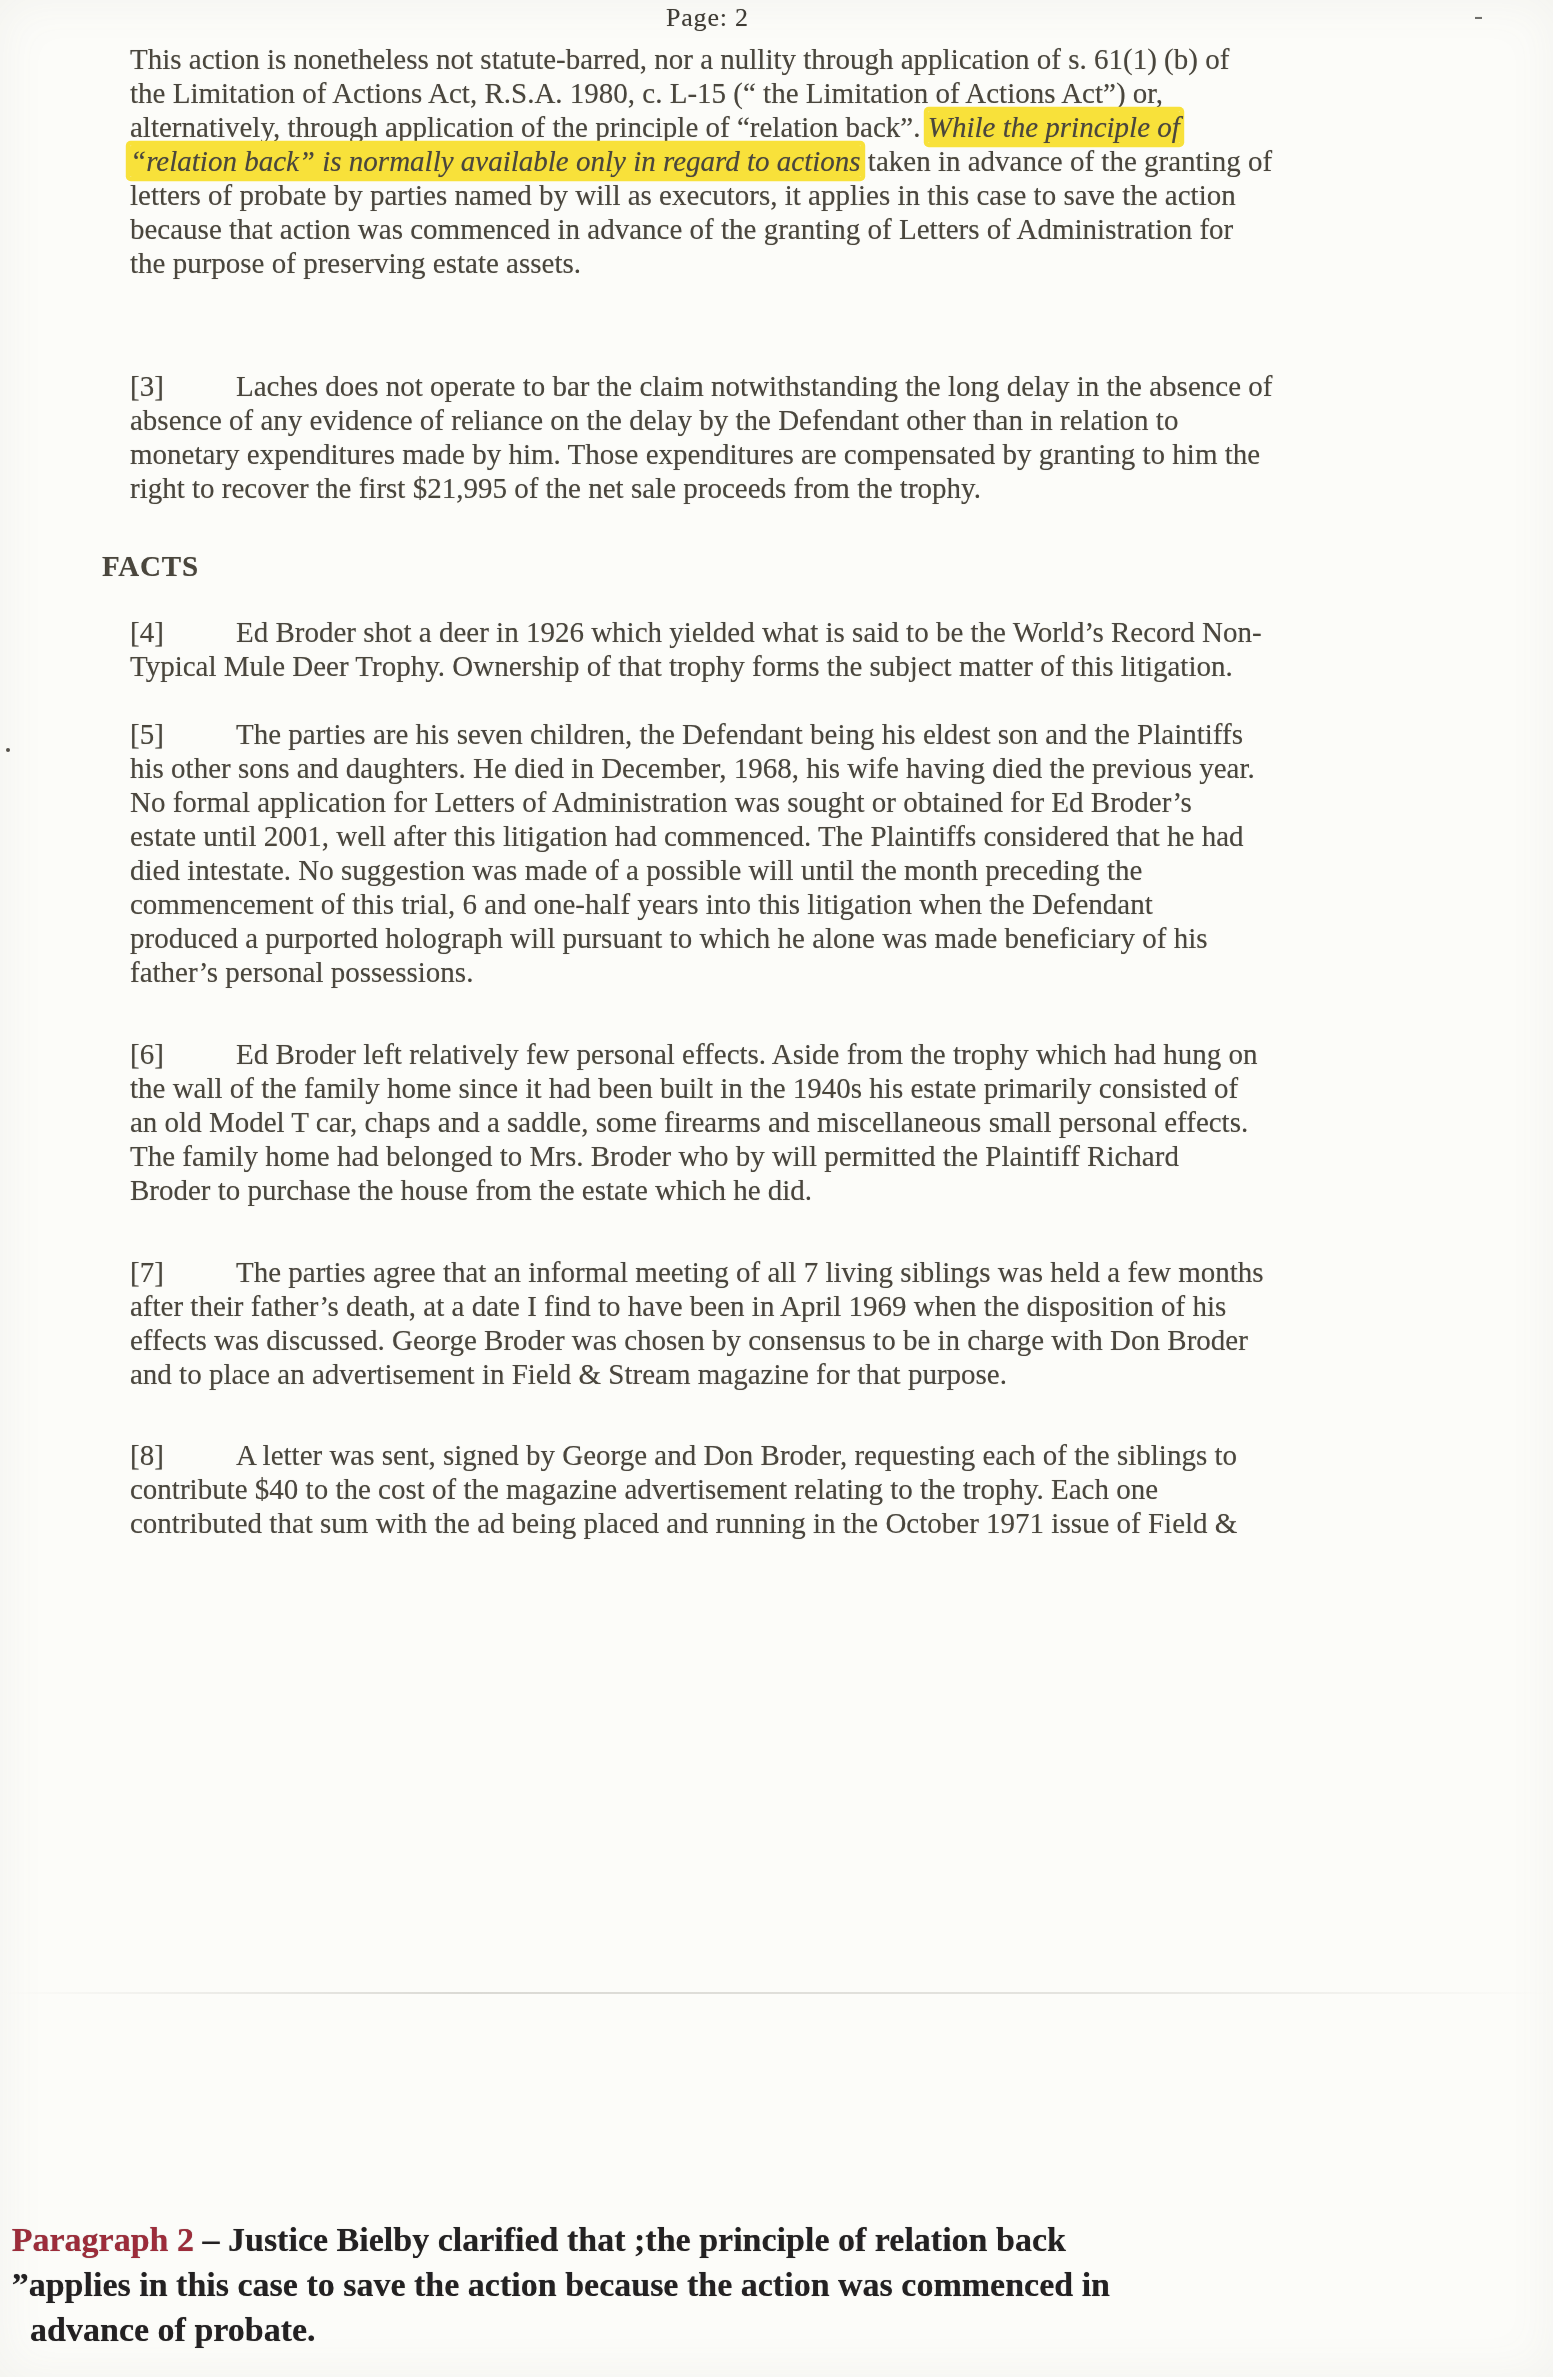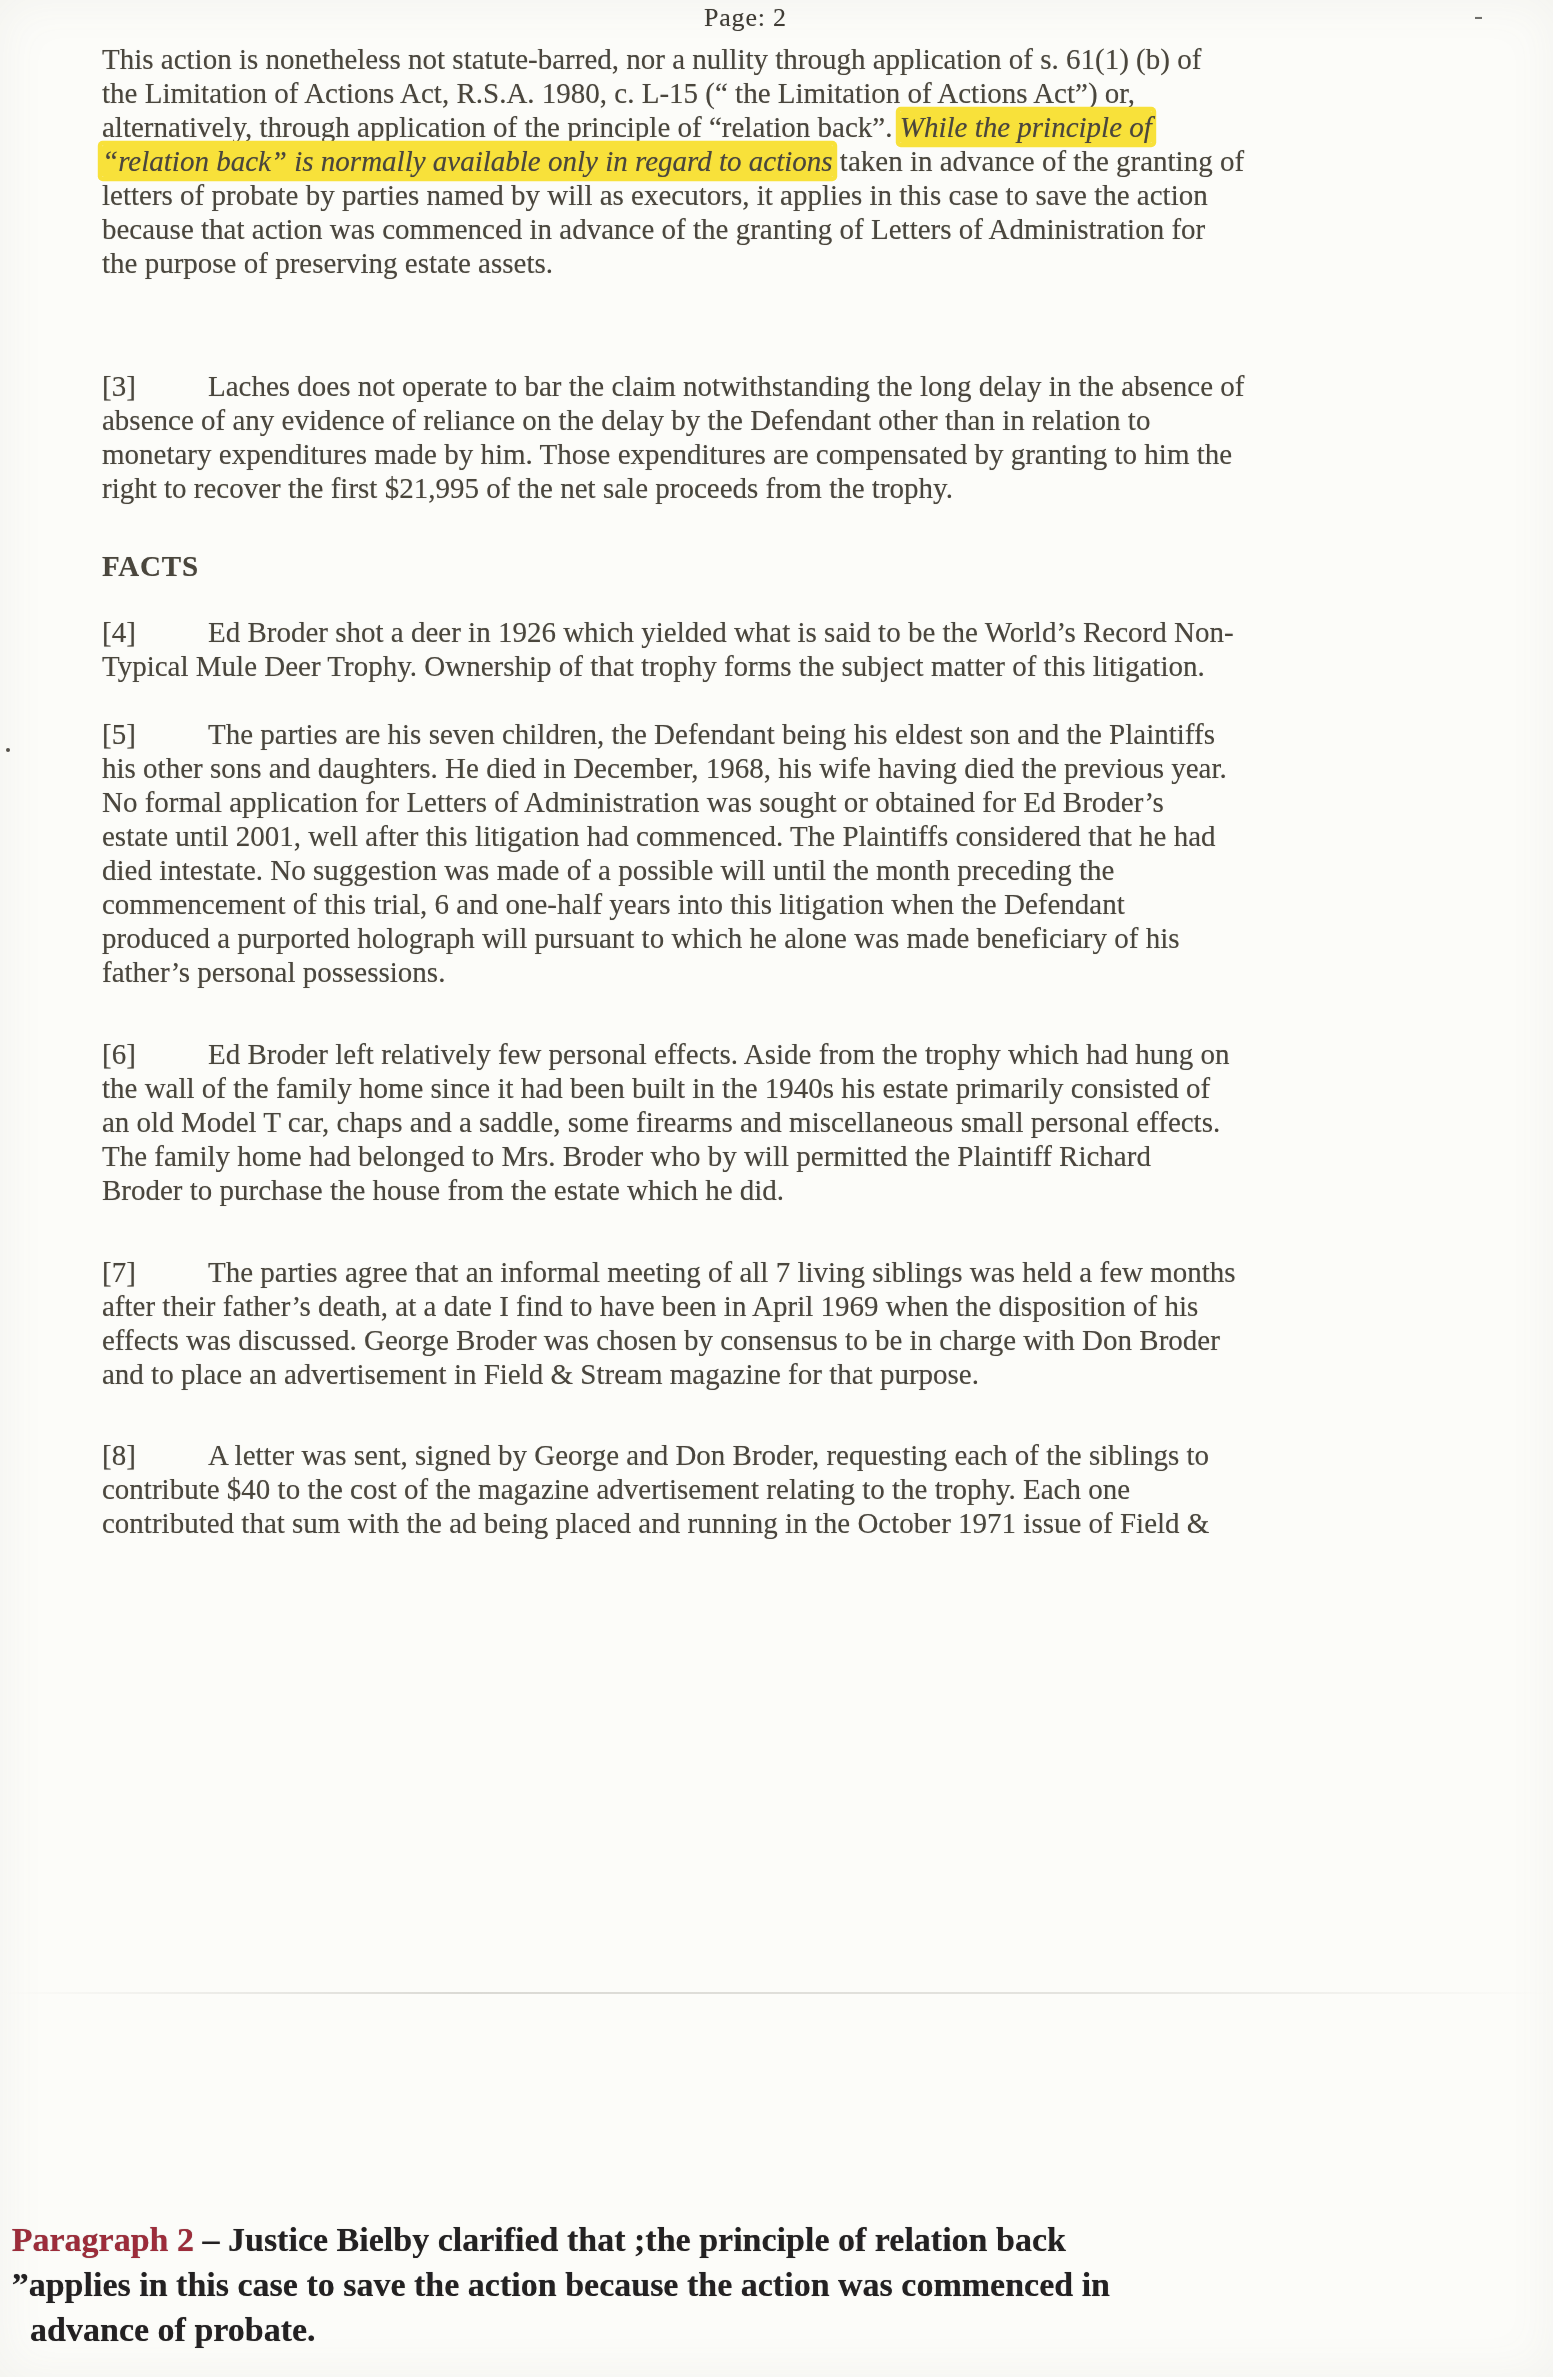--- a/index.html
+++ b/index.html
@@ -8,21 +8,21 @@
     width: 1554px;
     height: 2377px;
     background: #fcfcf9;
     overflow: hidden;
     font-family: "Liberation Serif", serif;
     box-shadow: inset 0 0 50px rgba(120,115,100,0.07);
   }
   .page-header-label {
     position: absolute;
     top: 3.4px;
-    left: 704px;
+    left: 666px;
     font-size: 26px;
     color: #3f3c35;
     letter-spacing: 0.8px;
     text-shadow: 0 0 0.8px rgba(70,66,58,0.4);
   }
   .corner-mark {
     position: absolute;
     top: 0px;
     left: 1474px;
     font-size: 27px;
@@ -31,21 +31,21 @@
   .doc-body {
     position: absolute;
     top: 42px;
     left: 102px;
     width: 1424px;
     font-size: 29px;
     line-height: 34px;
     color: var(--ink, #4a463d);
     text-shadow: 0 0 0.8px rgba(74,70,61,0.45);
   }
-  .line { white-space: nowrap; height: 34px; }
+  .line { white-space: nowrap; height: 34px; margin-left: 28px; }
   .pnum { display: inline-block; width: 106px; }
   .seg-i { }
   .seg-h {
     background: var(--highlight, #f8e13a);
     box-shadow: 0 0 0 4.2px var(--highlight, #f8e13a);
     border-radius: 1.7px;
     font-style: italic;
   }
   .facts-heading { font-weight: bold; height: 34px; letter-spacing: 0.8px; }
   

